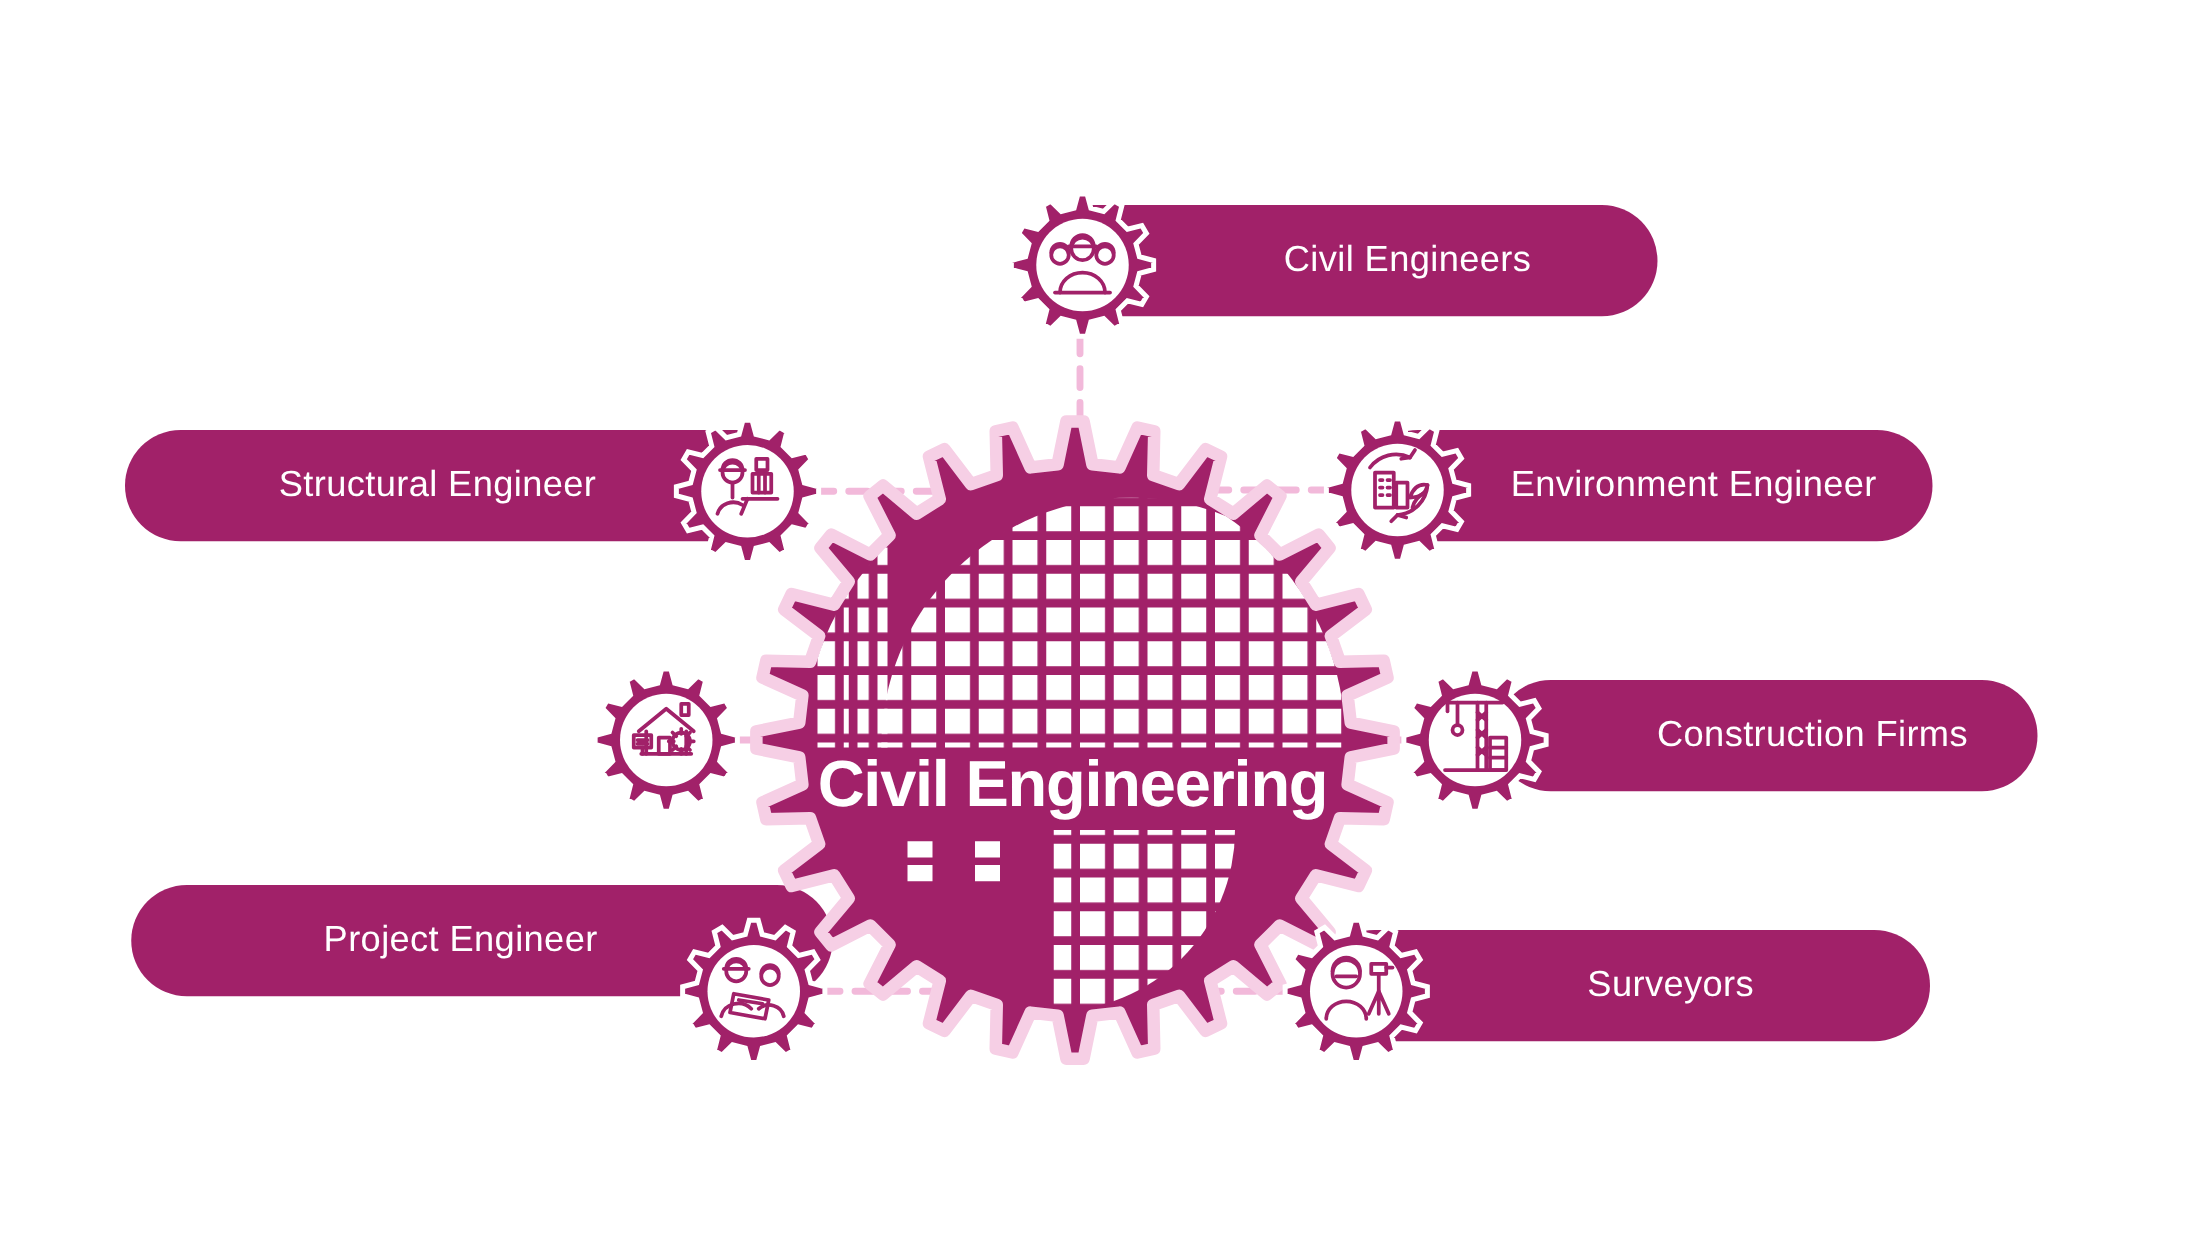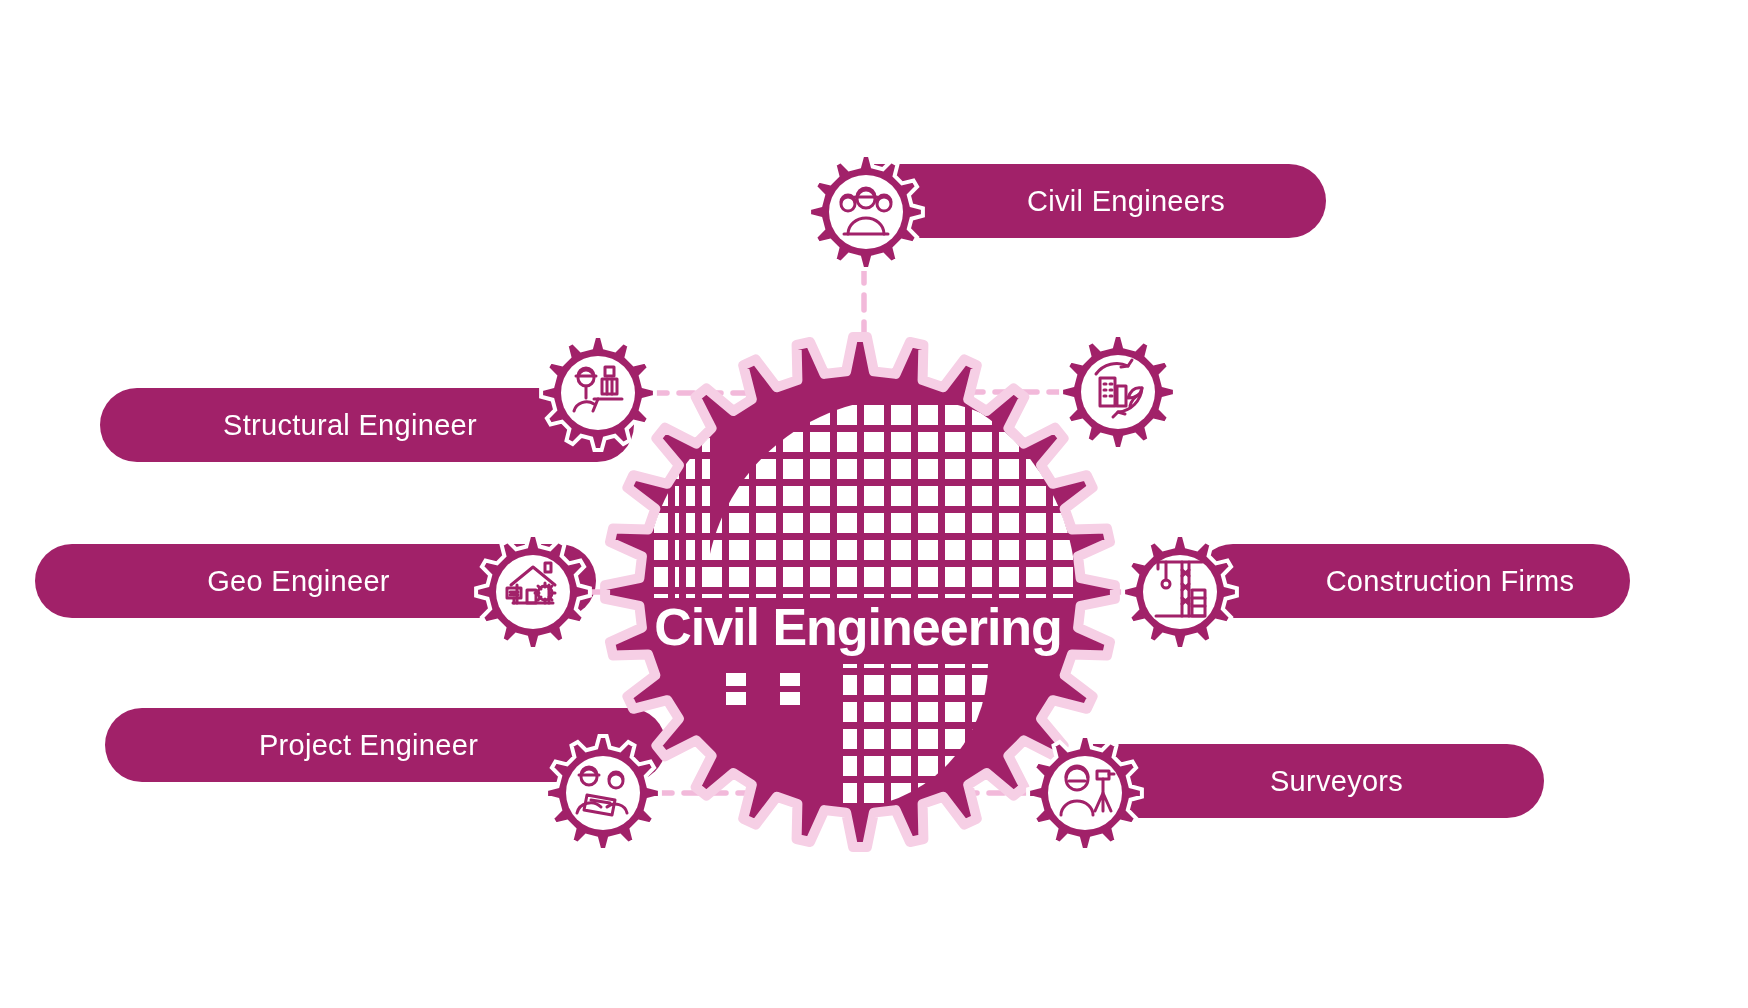--- a/index.html
+++ b/index.html
@@ -6,34 +6,34 @@
   .canvas{
     position:relative;
     width:1748px;height:1008px;
     background:#ffffff;
     overflow:hidden;
     font-family:"Liberation Sans", sans-serif;
   }
   
   .pill{
     position:absolute;
-    height:74px;
+    height:89px;
     background:var(--primary,#a12169);
     border-radius:49px;
     display:flex;align-items:center;justify-content:center;
     color:#ffffff;
     font-size:29px;
     letter-spacing:.3px;
     z-index:1;
     white-space:nowrap;
   }
   .pill.pad-right{padding-right:34px;}
   .pill.pad-left{padding-left:74px;}
   .pill-civil{left:830px;top:164px;width:400px;padding-left:96px;}
-  .pill-structural{left:100px;top:344px;width:500px;margin-top:44px;}
+  .pill-structural{left:100px;top:344px;width:500px;}
   .pill-environment{left:1090px;top:344px;width:382px;}
   .pill-geo{left:35px;top:544px;width:527px;}
   .pill-construction{left:1196px;top:544px;width:360px;}
   .pill-project{left:105px;top:708px;width:527px;}
   .pill-surveyors{left:1055px;top:744px;width:415px;justify-content:center;}
   
   .overlay{
     position:absolute;left:0;top:0;z-index:2;pointer-events:none;
   }
   
@@ -61,22 +61,22 @@
 <body>
 
 <div class="canvas" style="--primary: #a12169;">
 
   <div class="pill pill-civil">
     <span>Civil Engineers</span>
   </div>
   <div class="pill pill-structural pad-right">
     <span>Structural Engineer</span>
   </div>
-  <div class="pill pill-geo pad-right">
-    <span>Geo Engineer</span>
+  <div class="pill pill-environment pad-left">
+    <span>Environment Engineer</span>
   </div>
   <div class="pill pill-construction pad-left">
     <span>Construction Firms</span>
   </div>
   <div class="pill pill-project pad-right">
     <span>Project Engineer</span>
   </div>
   <div class="pill pill-surveyors pad-left">
     <span>Surveyors</span>
   </div>

